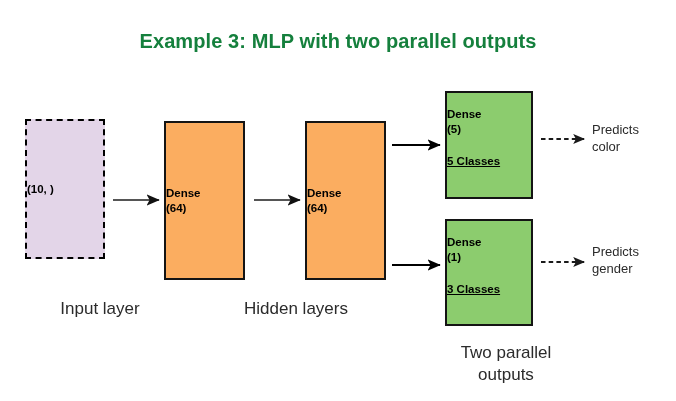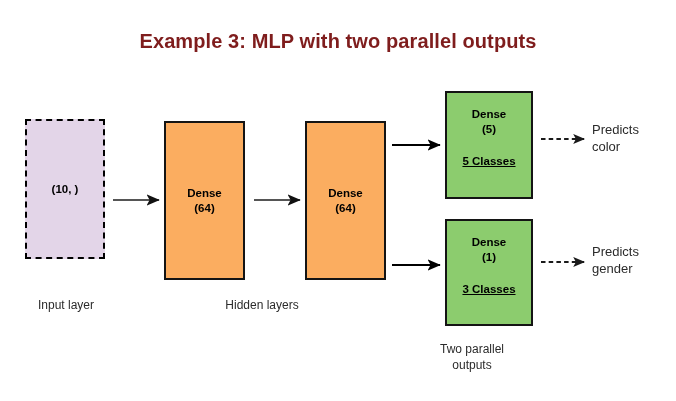--- a/index.html
+++ b/index.html
@@ -25,32 +25,32 @@
 
   
   .title {
     position: absolute;
     left: 0;
     top: 30px;
     width: 676px;
     text-align: center;
     font-size: 20px;
     font-weight: bold;
-    color: #7f1d1d;
+    color: #15803d;
     letter-spacing: 0.1px;
     white-space: nowrap;
   }
 
   
   .node {
     position: absolute;
     box-sizing: border-box;
     display: flex;
     flex-direction: column;
-    align-items: center;
+    align-items: flex-start;
     justify-content: center;
     font-size: 11.5px;
     font-weight: bold;
     color: #000000;
     line-height: 1.28;
     text-align: center;
   }
 
   .node-input {
     left: 25px;
@@ -85,26 +85,27 @@
   .out-classes {
     margin-top: 18px;
     font-size: 11.5px;
     font-weight: bold;
     text-decoration: underline;
   }
 
   
   .caption {
     position: absolute;
-    font-size: 12px;
+    font-size: 17px;
     color: #2b2b2b;
     font-weight: normal;
     text-align: center;
     line-height: 1.32;
     white-space: pre-line;
+    padding-left: 34px;
   }
   .caption-input   { left: 0px;   top: 298px; width: 132px; }
   .caption-hidden  { left: 182px; top: 298px; width: 160px; }
   .caption-outputs { left: 398px; top: 342px; width: 148px; }
 
   
   .predict-label {
     position: absolute;
     font-size: 13px;
     color: #2b2b2b;

